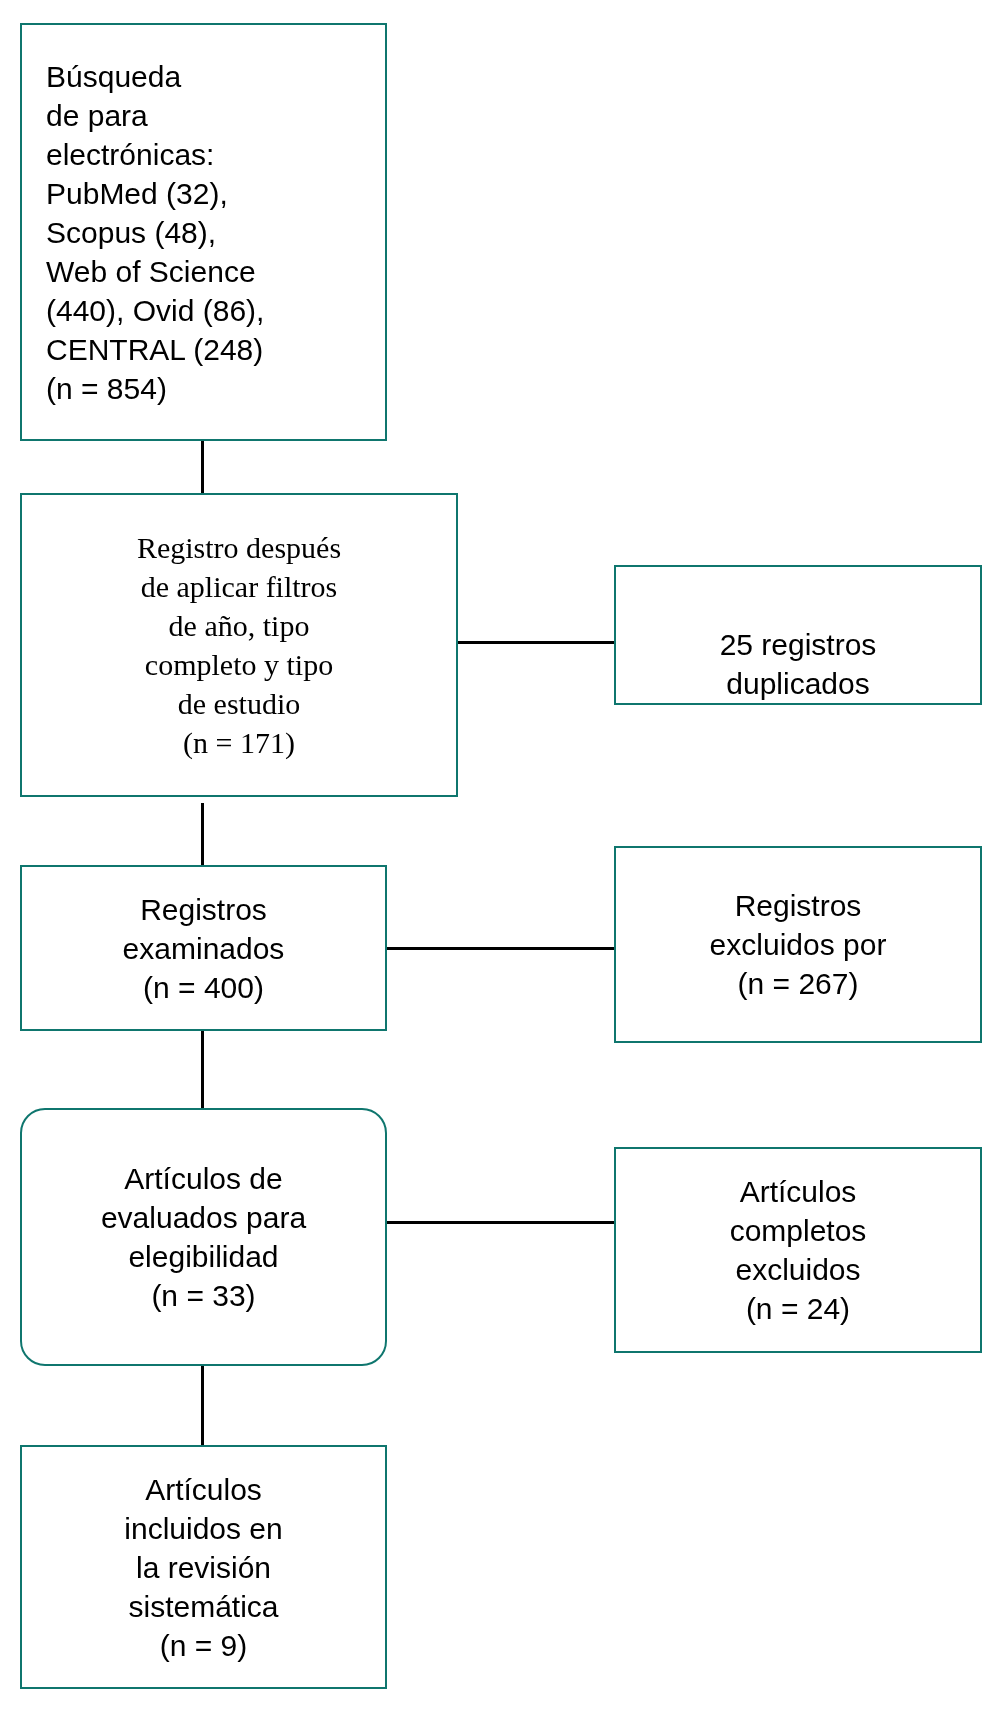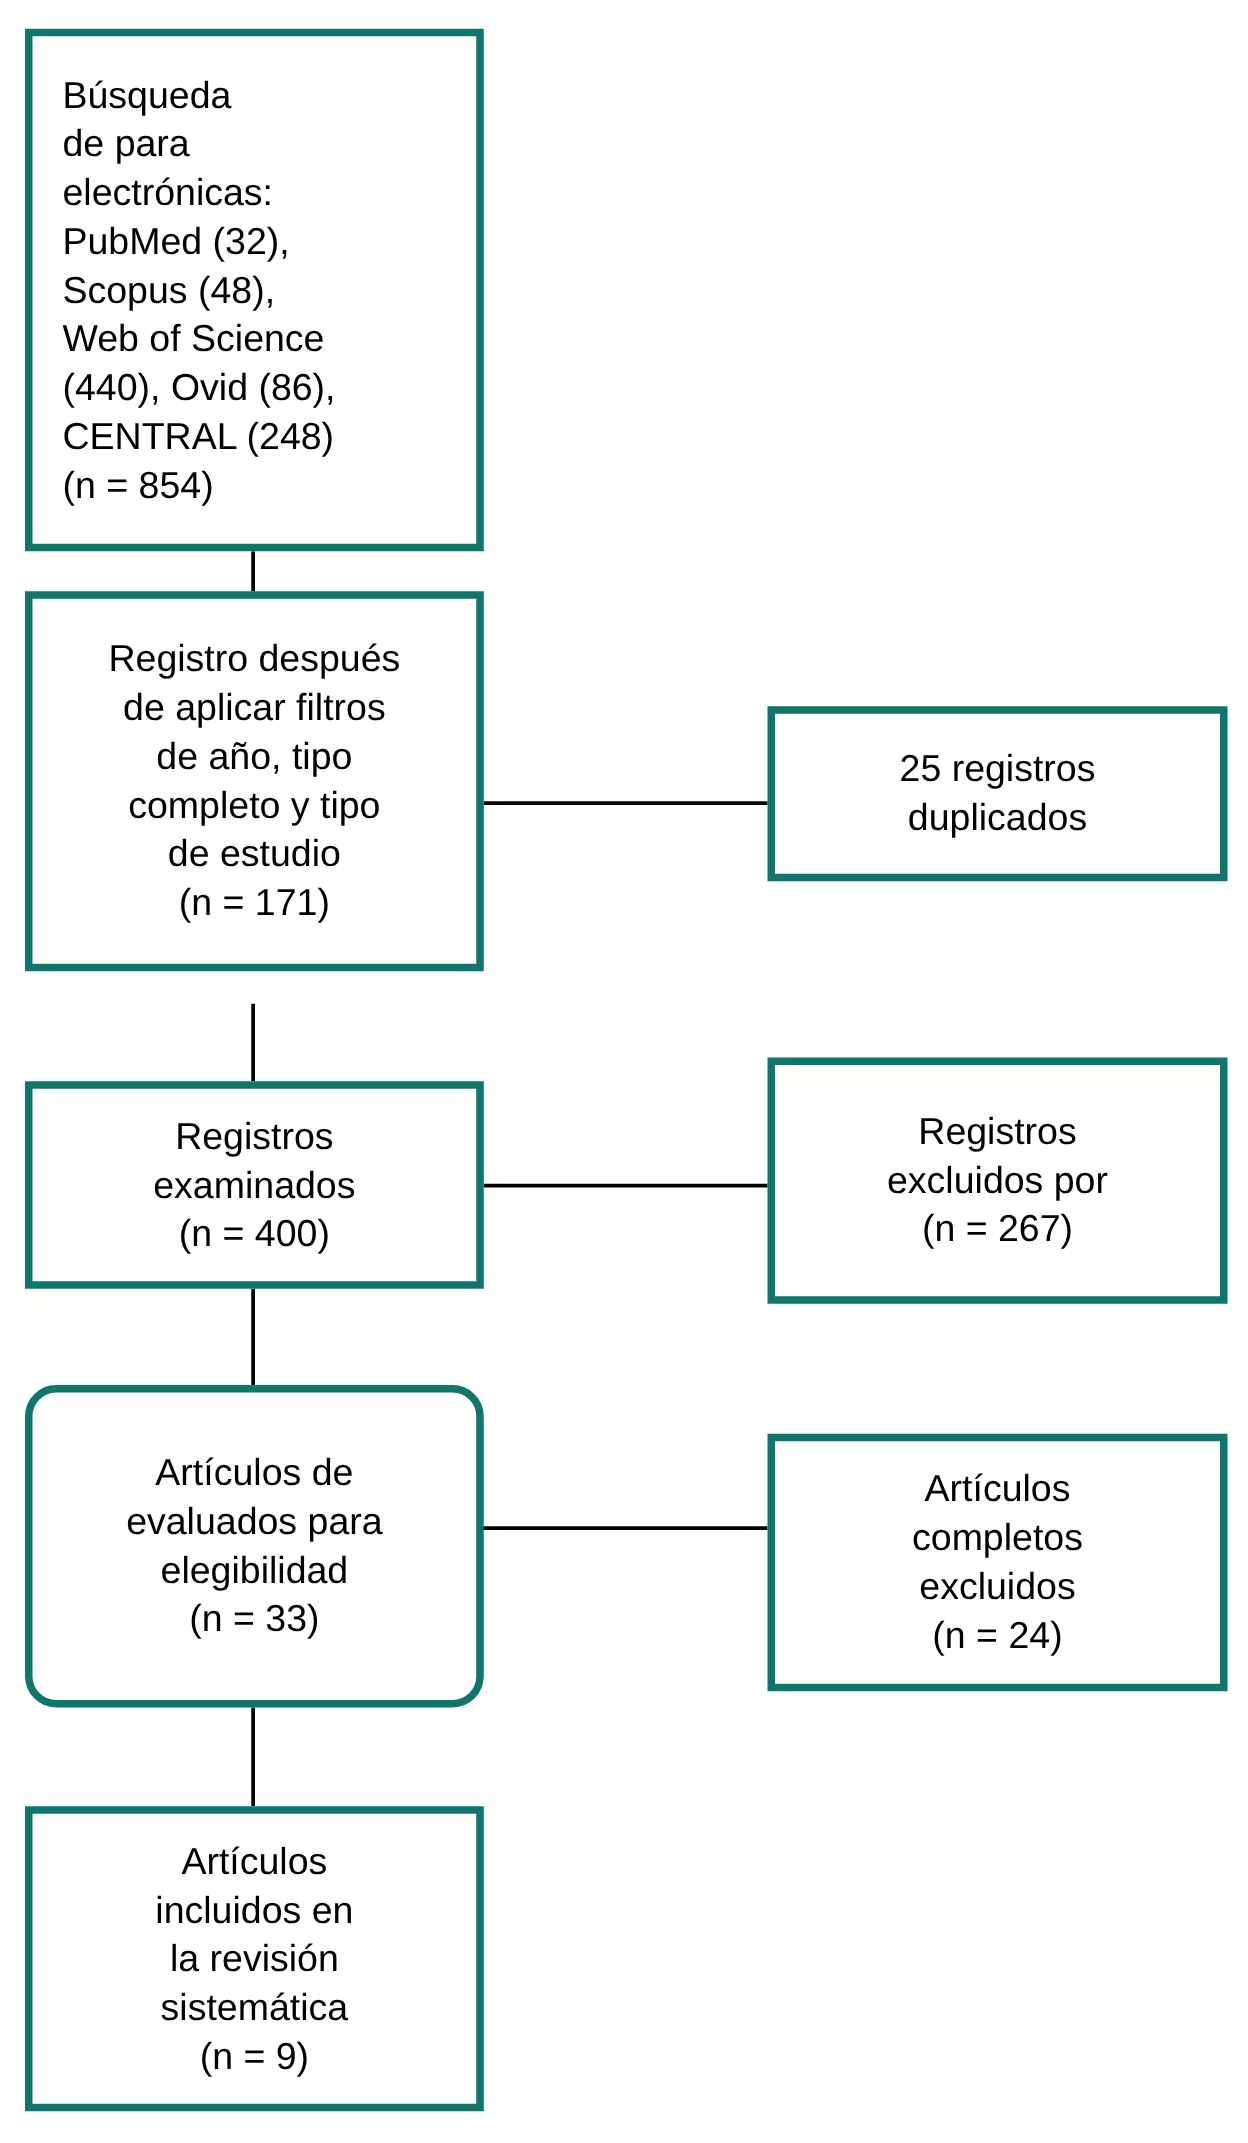--- a/index.html
+++ b/index.html
@@ -11,21 +11,21 @@
     position: relative;
     width: 998px;
     height: 1714px;
     background: #ffffff;
     font-family: "Liberation Sans", "DejaVu Sans", sans-serif;
     overflow: hidden;
   }
   .node {
     position: absolute;
     box-sizing: border-box;
-    border: 6px solid #0f766e;
+    border: 2px solid #0f766e;
     background: #ffffff;
     display: flex;
     flex-direction: column;
     justify-content: center;
     color: #000000;
   }
   .node .line {
     font-size: 30px;
     line-height: 39px;
     white-space: pre;
@@ -34,26 +34,26 @@
     align-items: center;
     text-align: center;
   }
   .node.left-text {
     align-items: flex-start;
     text-align: left;
     padding-left: 24px;
   }
   
   #node-identification { left: 20px;  top: 23px;   width: 367px; height: 418px; }
-  #node-filtered       { left: 20px;  top: 473px;  width: 367px; height: 304px; }
+  #node-filtered       { left: 20px;  top: 493px;  width: 438px; height: 304px; font-family: Liberation Serif, serif; }
   #node-screened       { left: 20px;  top: 865px;  width: 367px; height: 166px; }
   #node-fulltext       { left: 20px;  top: 1108px; width: 367px; height: 258px; border-radius: 25px; }
   #node-included       { left: 20px;  top: 1445px; width: 367px; height: 244px; }
   
-  #node-duplicates     { left: 614px; top: 565px;  width: 368px; height: 140px; }
+  #node-duplicates     { left: 614px; top: 565px;  width: 368px; height: 140px; justify-content: flex-end; }
   #node-excl-title     { left: 614px; top: 846px;  width: 368px; height: 197px; }
   #node-excl-full      { left: 614px; top: 1147px; width: 368px; height: 206px; }
 
   
   .conn {
     position: absolute;
     background: #000000;
   }
   .conn.v { width: 3px; }
   .conn.h { height: 3px; }

